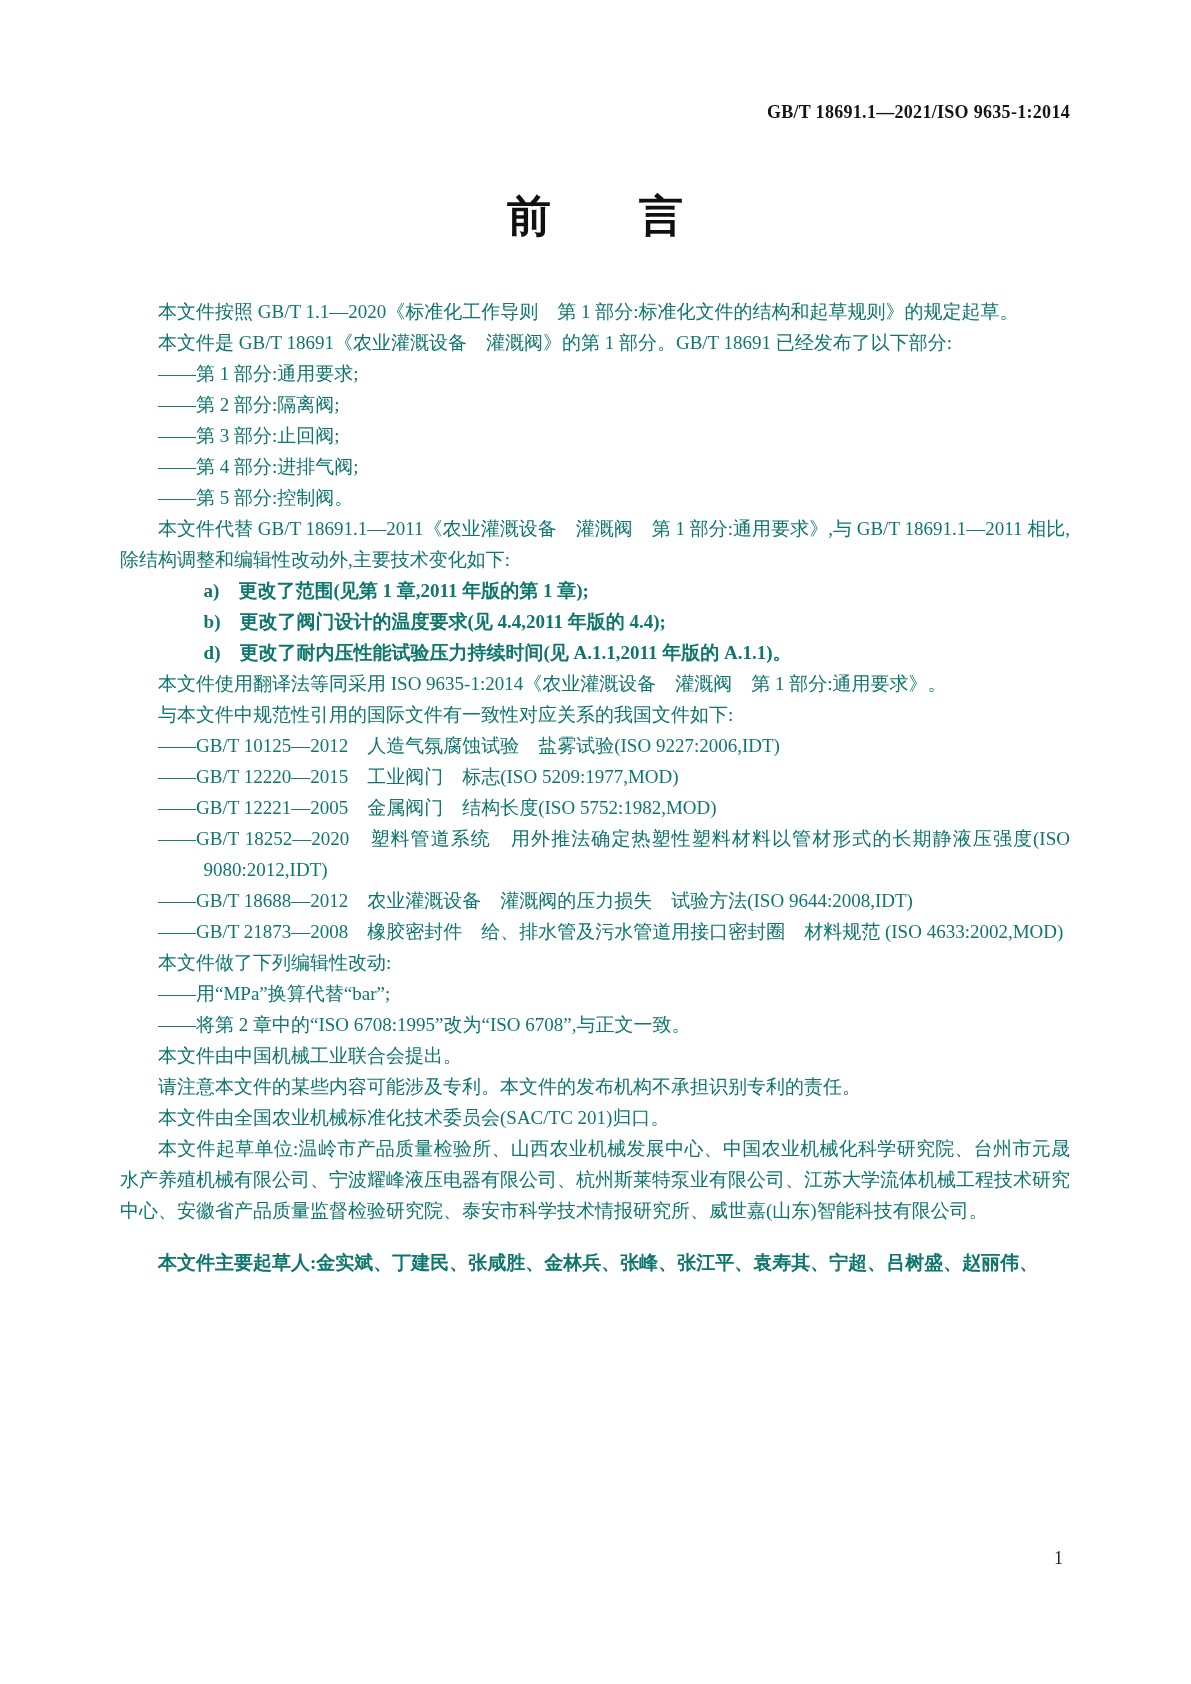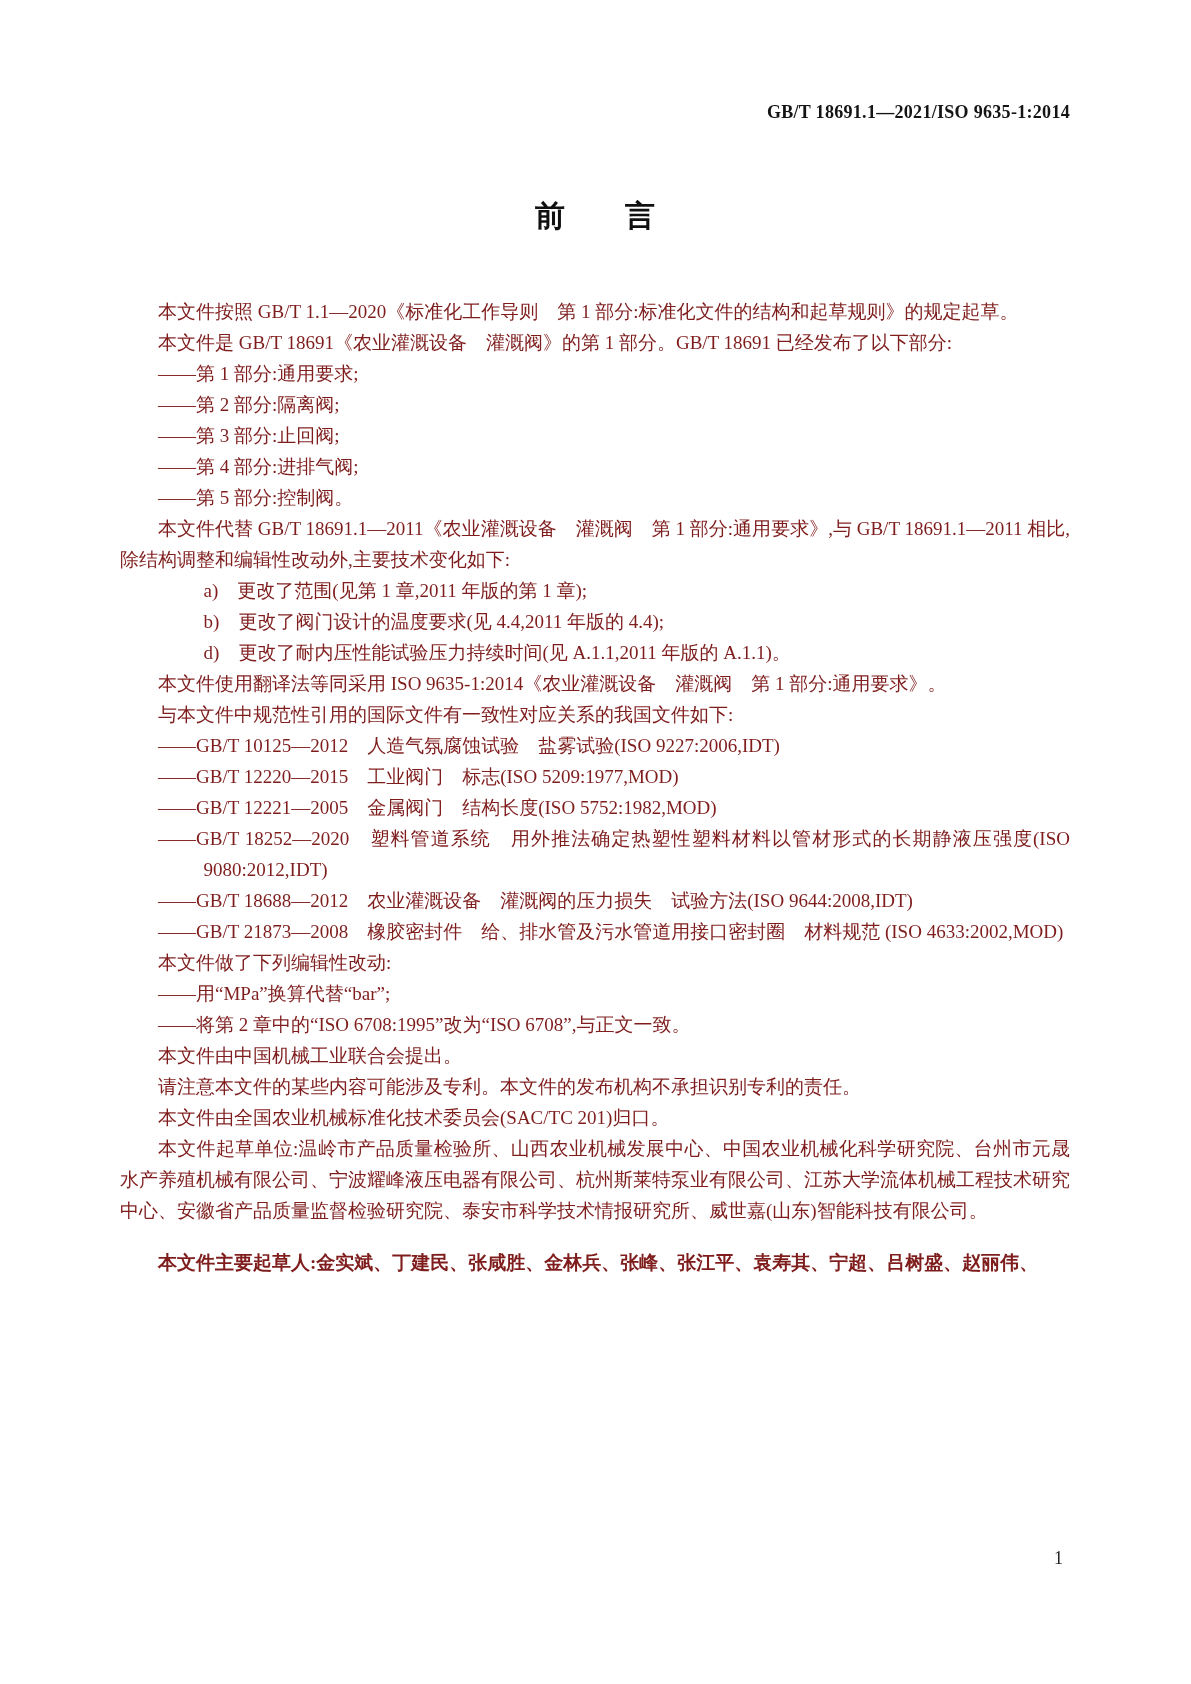--- a/index.html
+++ b/index.html
@@ -17,36 +17,36 @@
   .doc-header {
     text-align: right;
     font-size: 18px;
     font-weight: bold;
     letter-spacing: 0.3px;
     line-height: 24px;
   }
   .doc-title {
     text-align: center;
     font-family: "DejaVu Sans", "Liberation Sans", sans-serif;
-    font-size: 30px;
+    font-size: 44px;
     font-weight: bold;
     margin-top: 68px;
     line-height: 48px;
     color: #101010;
   }
   .doc-body {
     margin-top: 56px;
     font-size: 19px;
     line-height: 31px;
     text-align: justify;
-    color: #7f1d1d;
+    color: #0f766e;
   }
   .para.indent { text-indent: 2em; }
   .para.dash   { padding-left: 2em; }
-  .para.alpha  { padding-left: 4.4em; }
+  .para.alpha  { padding-left: 4.4em; font-weight: bold; }
   .para.ref    { padding-left: 4.4em; text-indent: -2.4em; }
   .para.gap-top { margin-top: 21px; font-weight: bold; }
   .page-number {
     position: absolute;
     right: 128px;
     top: 1548px;
     font-size: 18px;
     color: #222;
   }
 </style>

